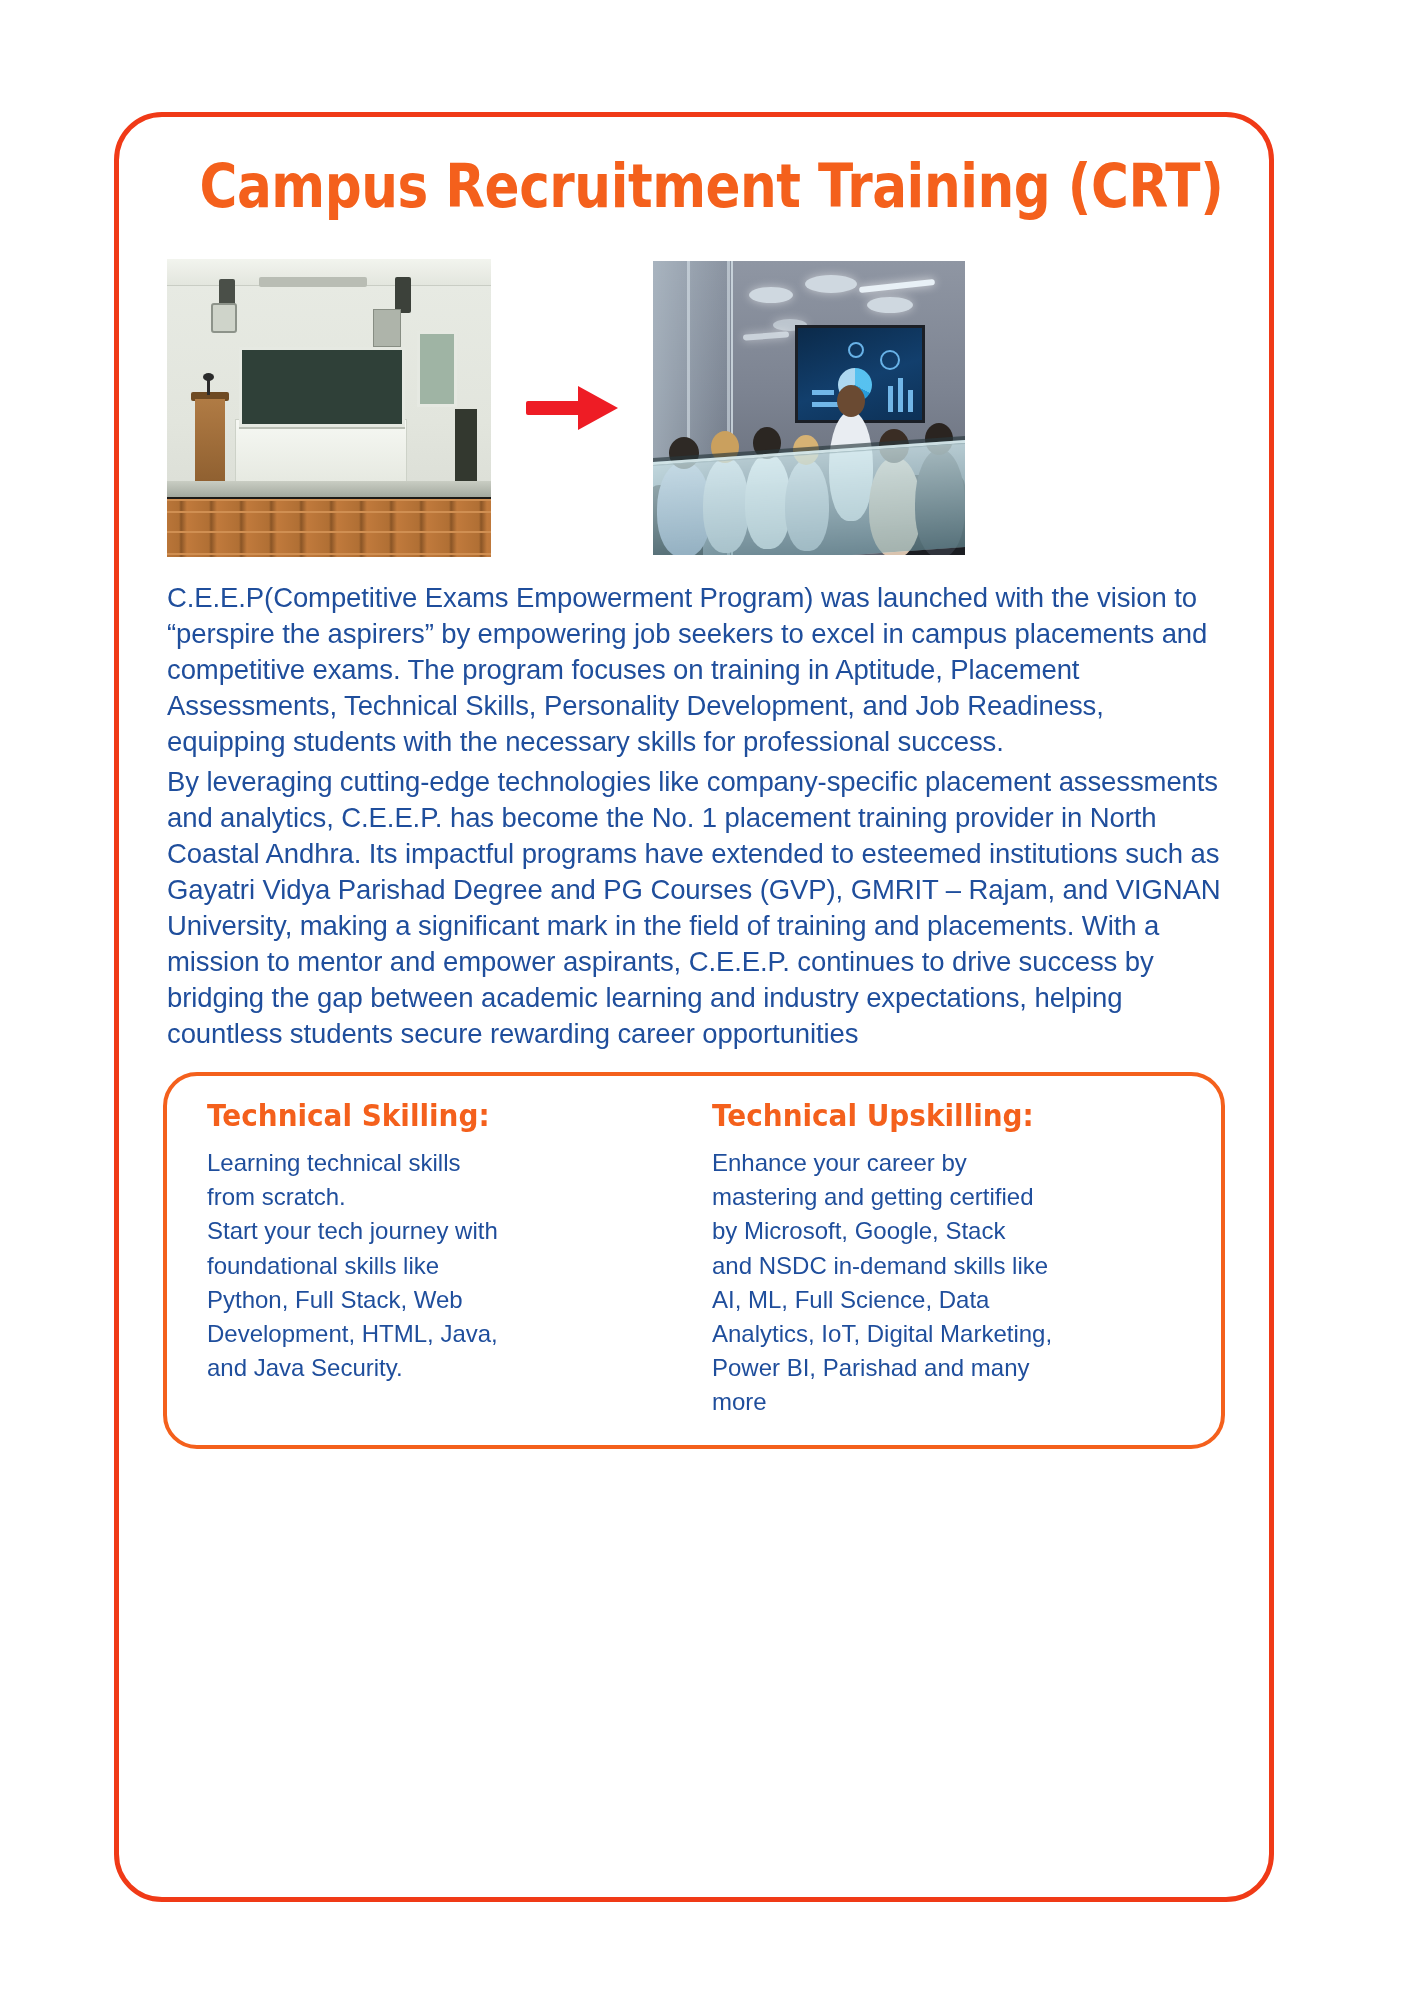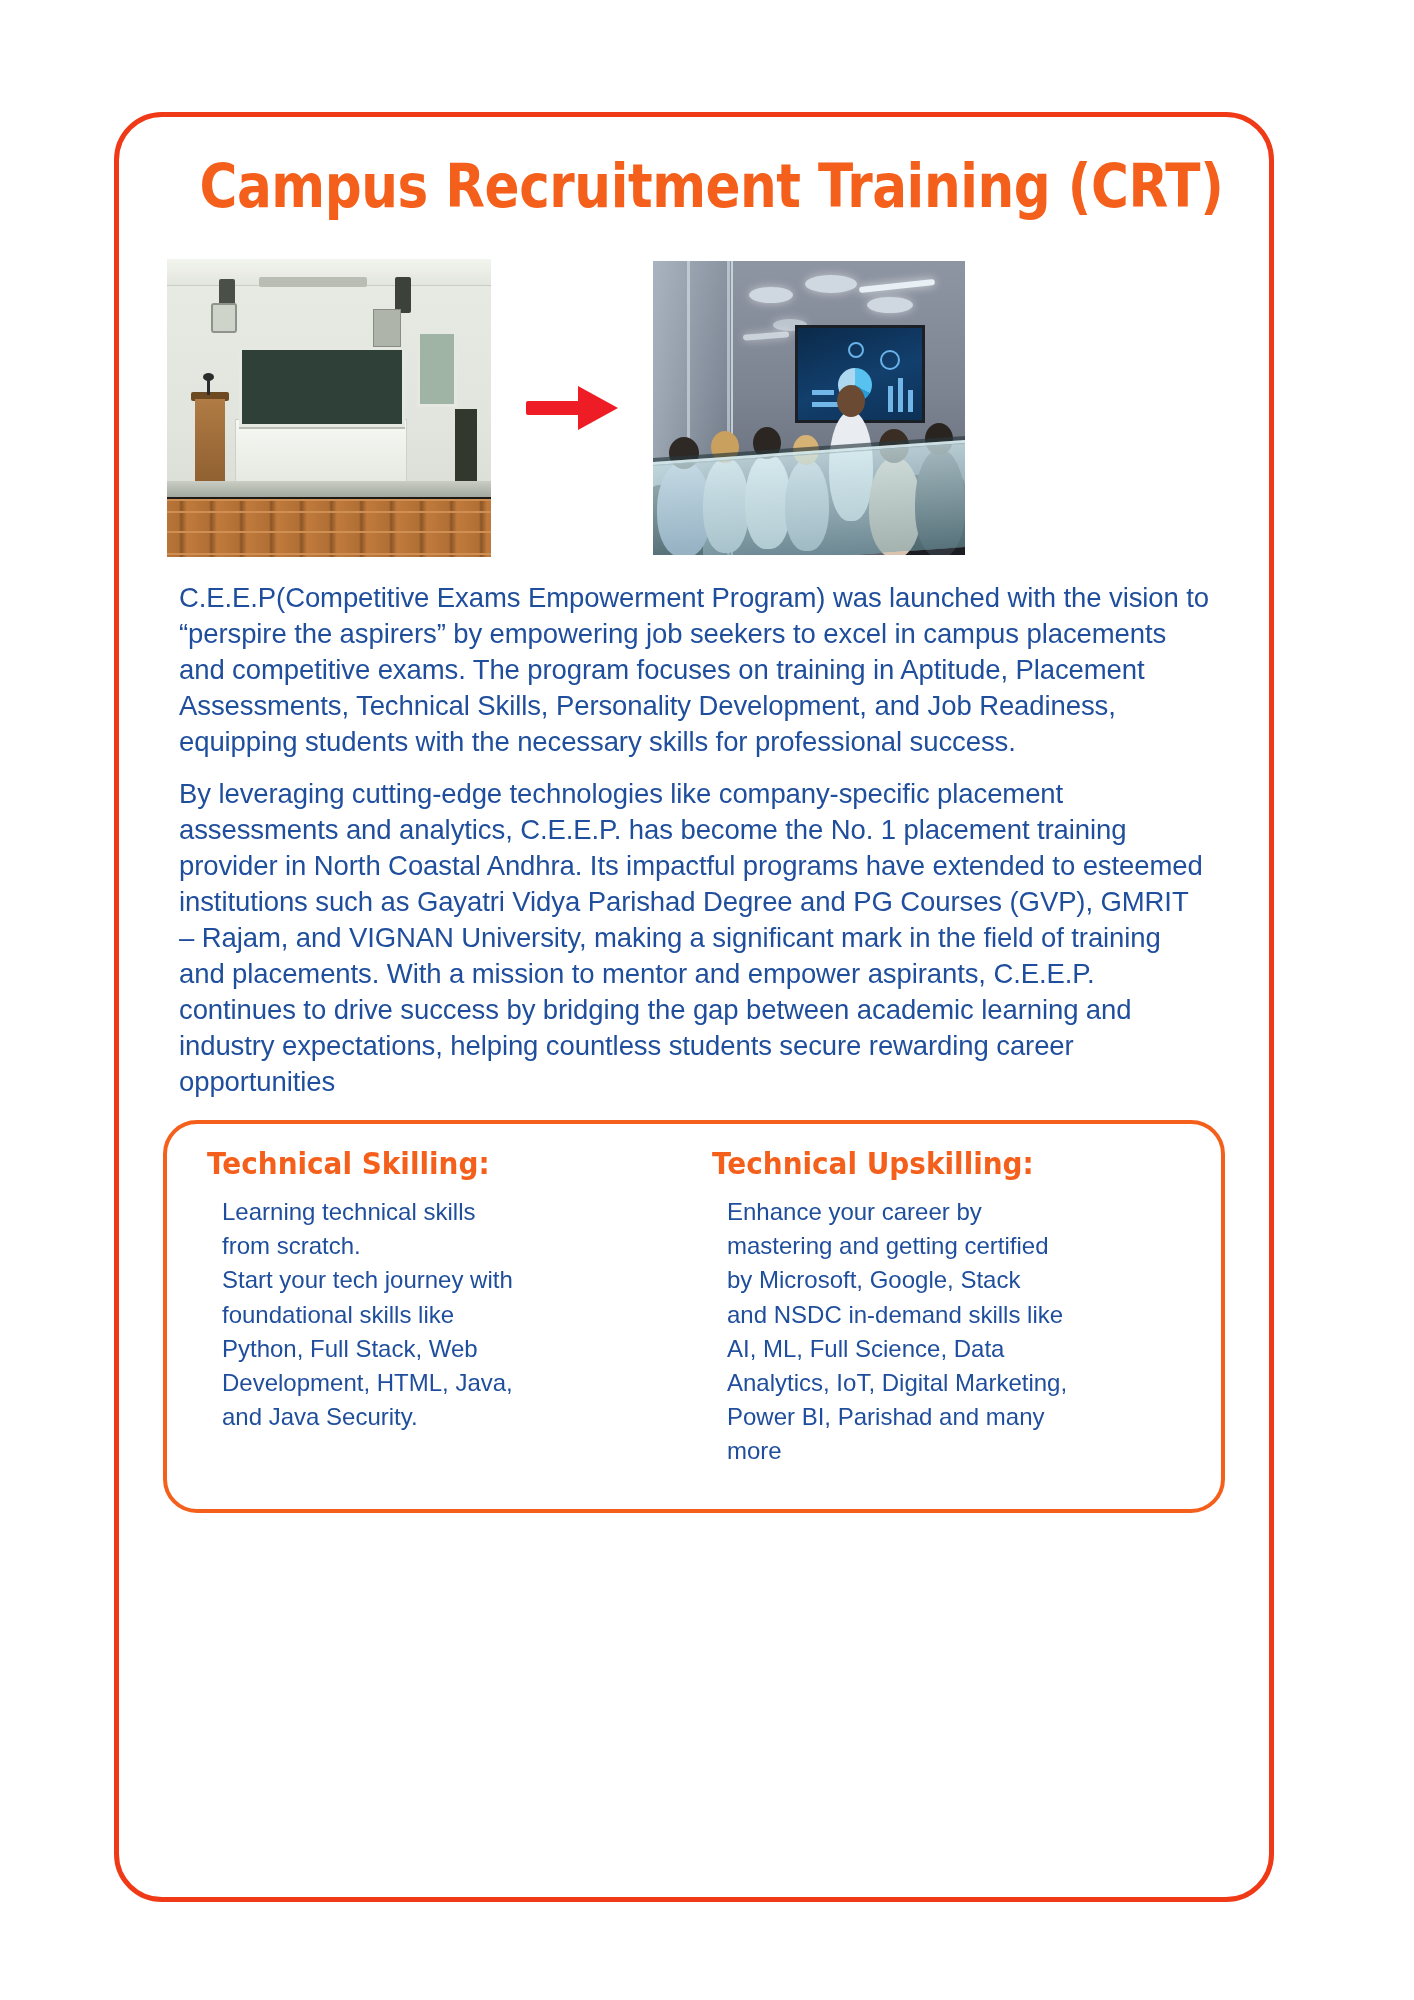--- a/index.html
+++ b/index.html
@@ -211,21 +211,21 @@
   
   .body-copy {
     margin: 22px 0 0 0;
     padding: 0 44px 0 44px;
     color: #1F4E9C;
     font-family: "Liberation Sans", sans-serif;
     font-size: 27.5px;
     line-height: 1.31;
     letter-spacing: -0.1px;
   }
-  .body-copy p { margin: 16px; }
+  .body-copy p { margin: 4px; }
 
   
   .skill-box {
     position: relative;
     margin: 20px 44px 0 44px;
     border: 4px solid #F4601C;
     border-radius: 34px;
     padding: 22px 0 26px 0;
     display: flex;
   }
@@ -241,21 +241,21 @@
     color: #F4601C;
     font-family: "DejaVu Sans", sans-serif;
     font-weight: 700;
     font-size: 31px;
     line-height: 1.1;
     transform: scaleX(0.9);
     transform-origin: left center;
     white-space: nowrap;
   }
   .skill-body {
-    margin: 15px;
+    margin: 0;
     color: #1F4E9C;
     font-family: "Liberation Sans", sans-serif;
     font-size: 24px;
     line-height: 1.42;
   }
   .skill-body .line { display: block; }
 </style>
 </head>
 <body>
 

